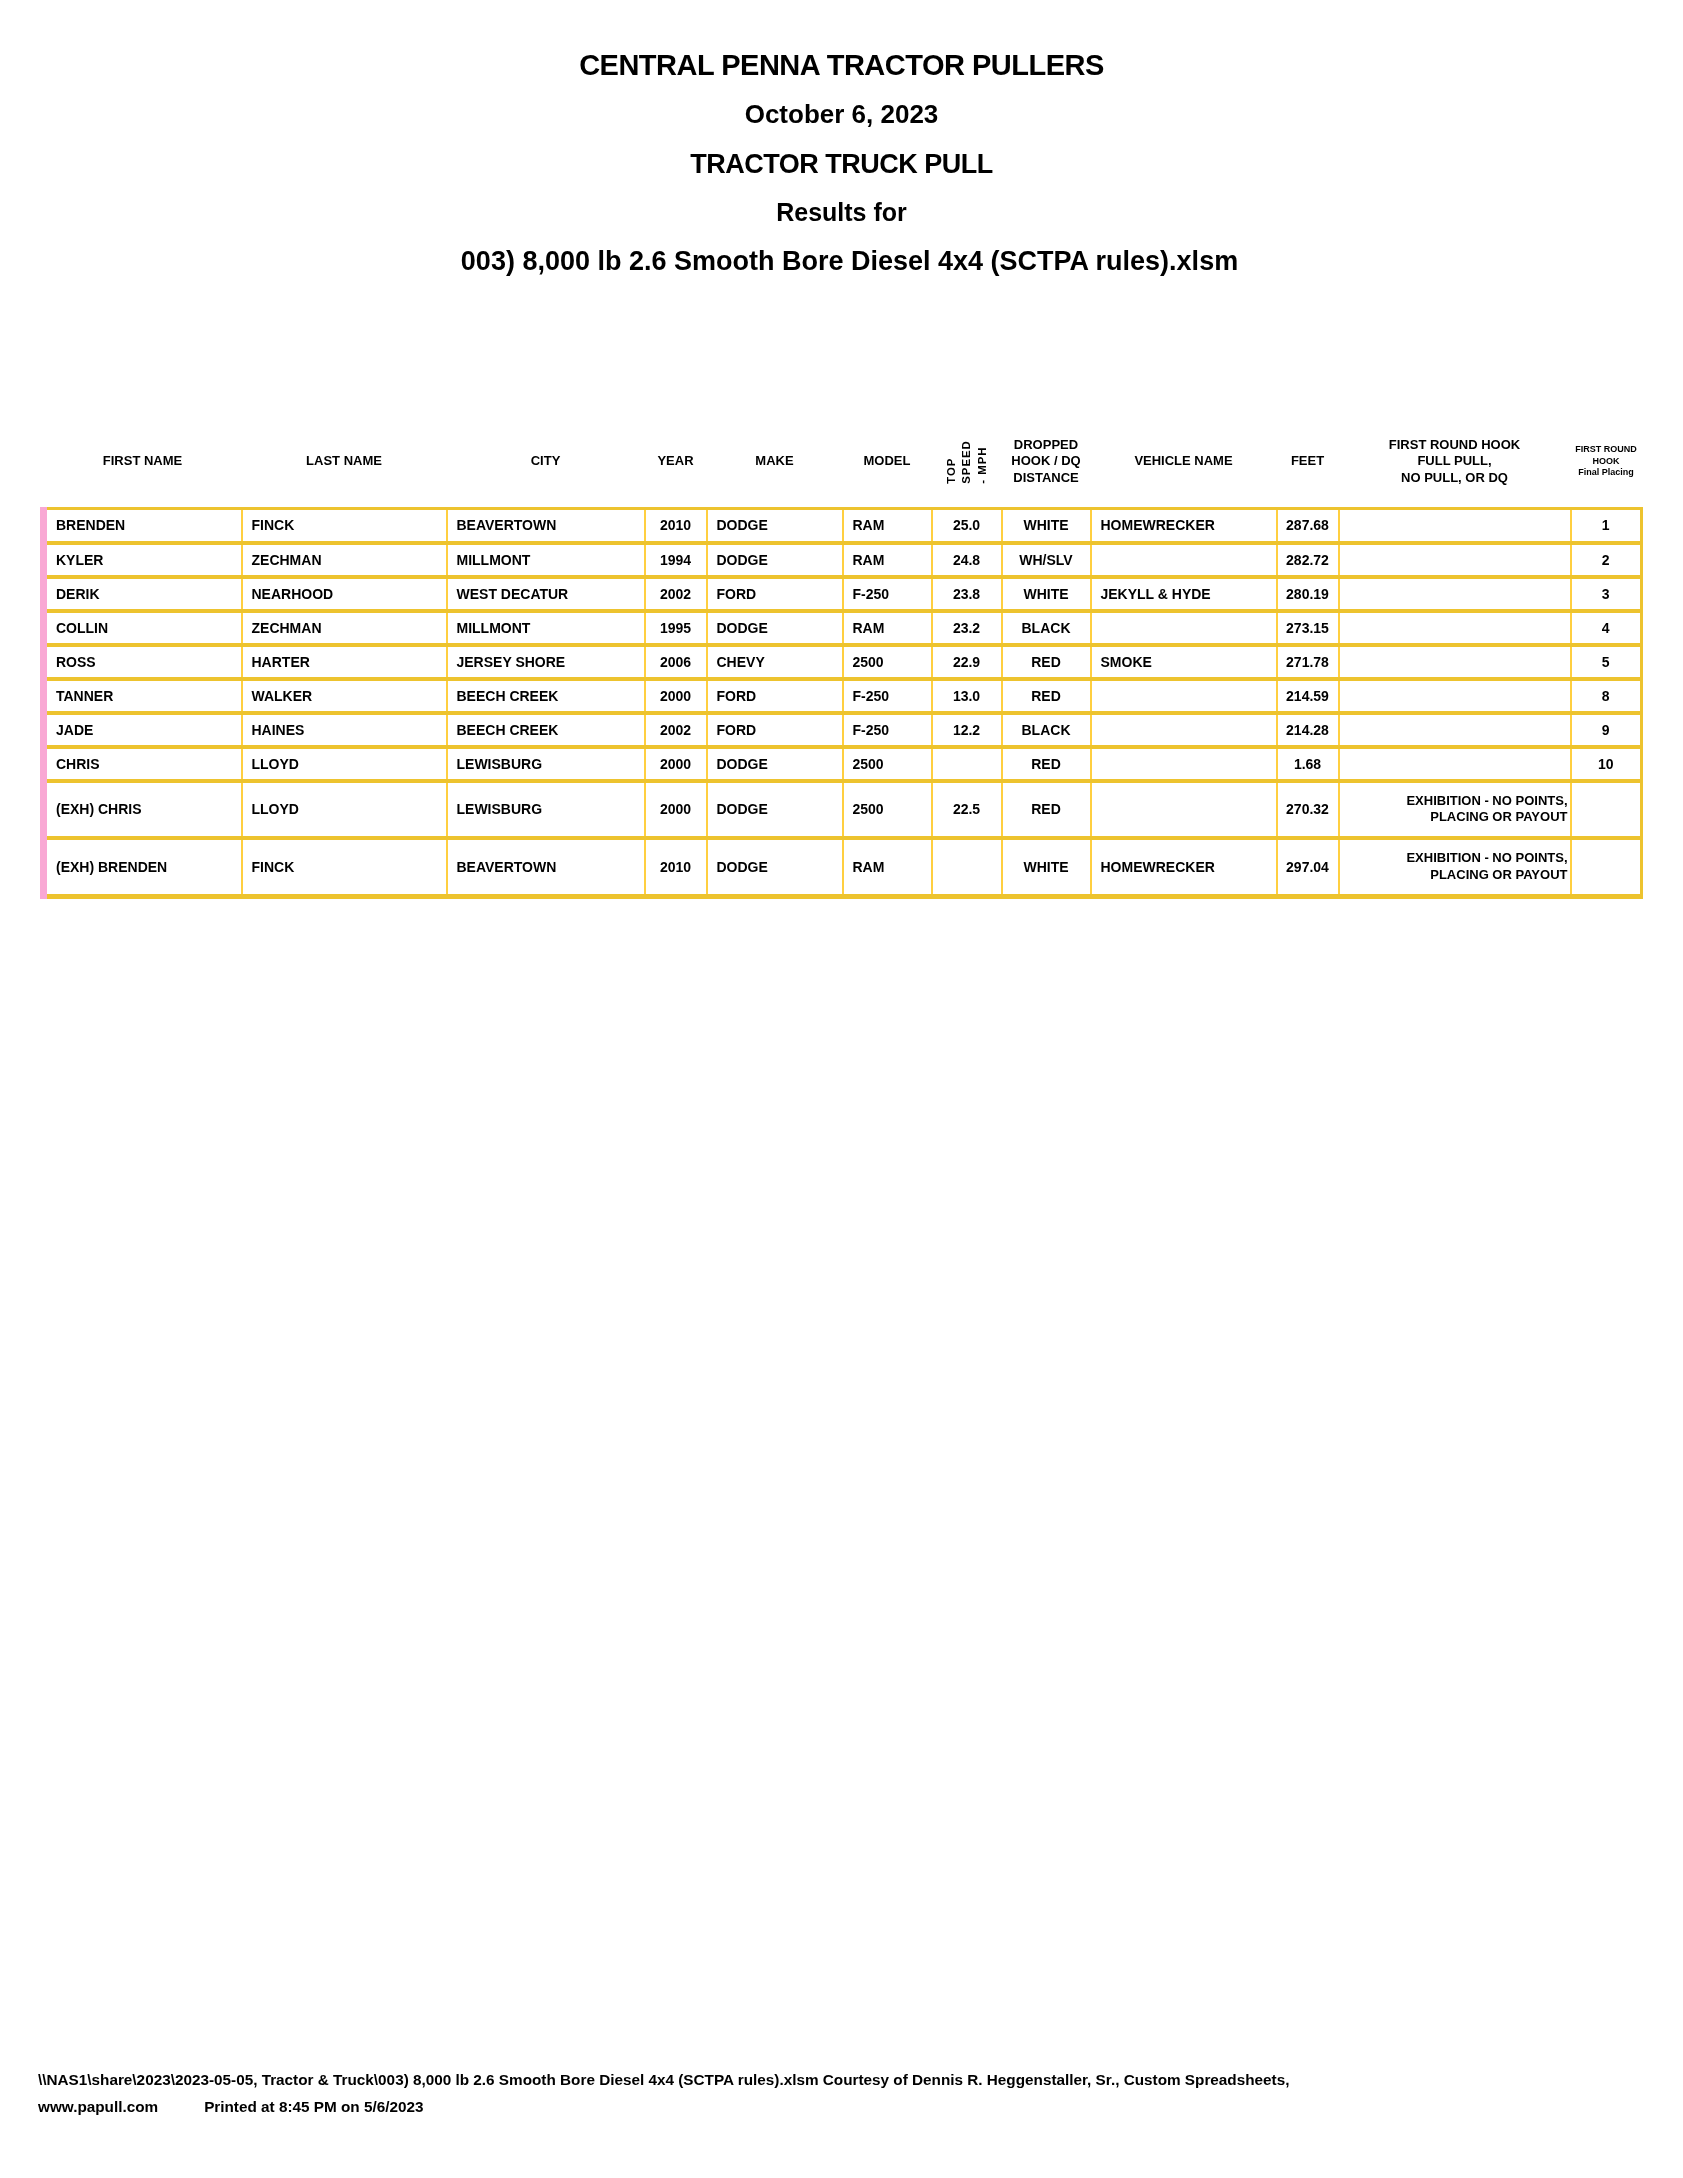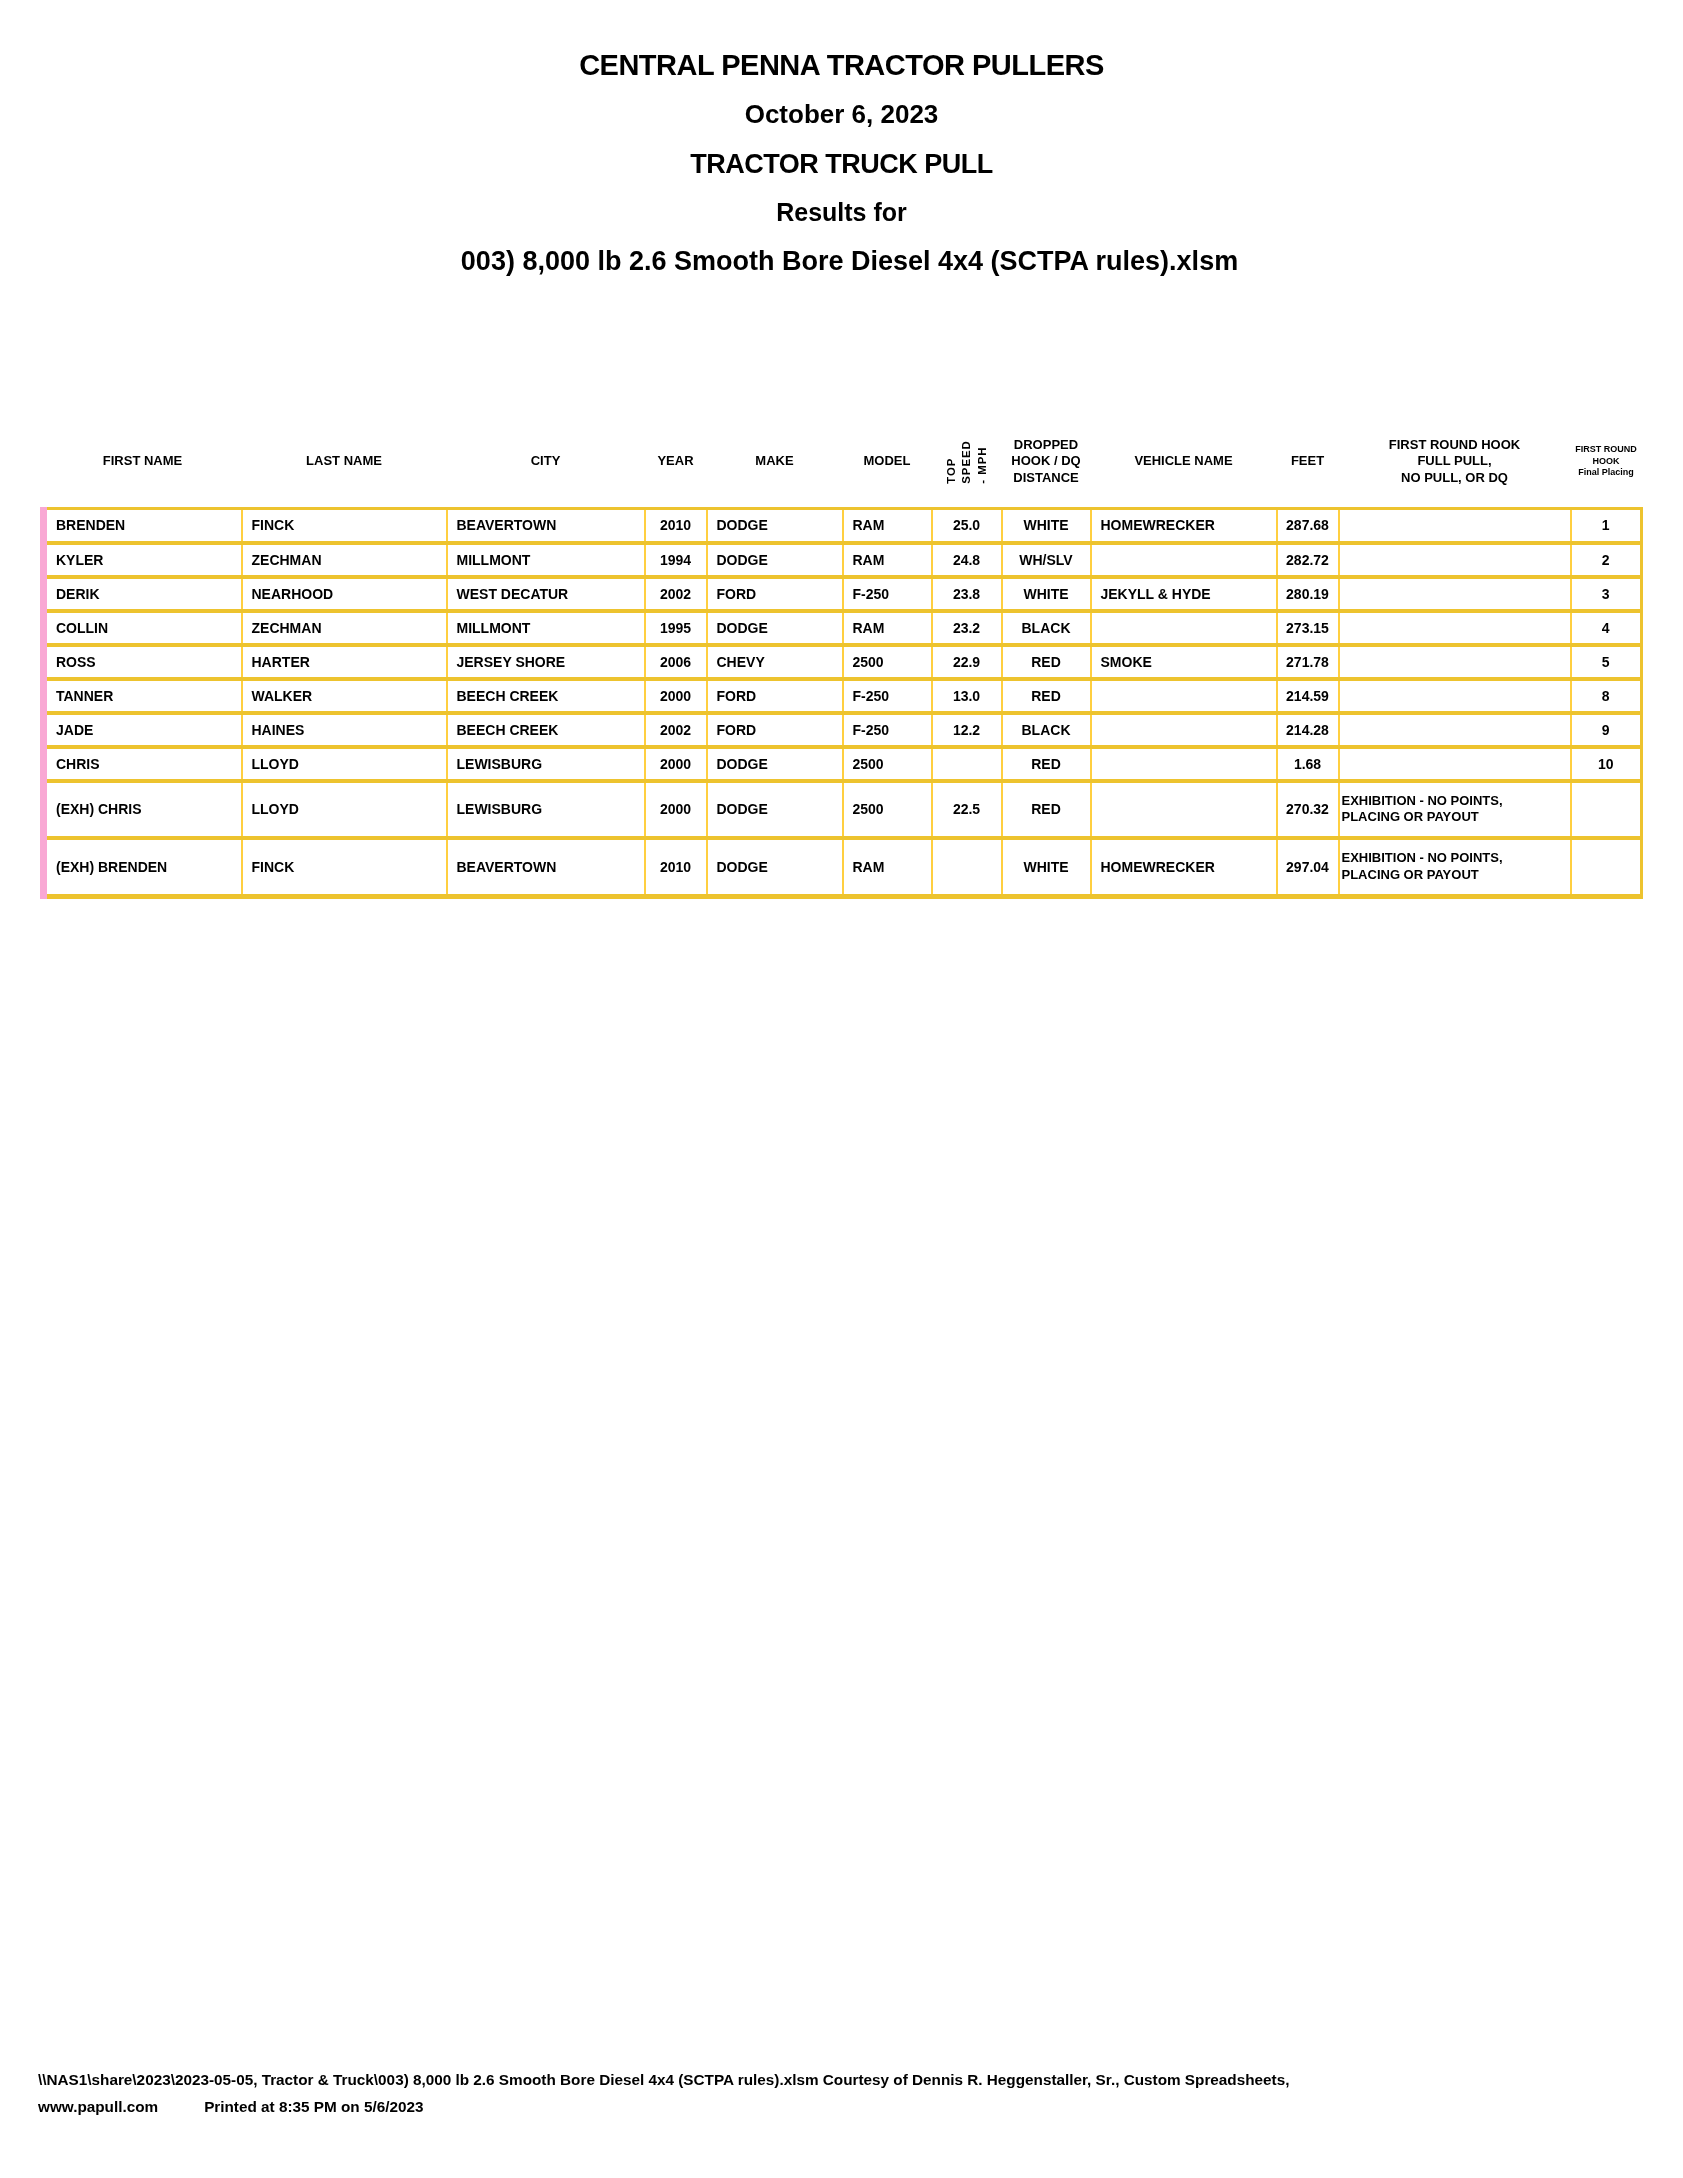--- a/index.html
+++ b/index.html
@@ -44,21 +44,21 @@
   }
   tbody tr{height:34px;}
   tbody tr.exh{height:42px;}
   tbody tr:first-child td{border-top:3px solid #EDC32E;}
   tbody tr:last-child td{border-bottom:5px solid #EDC32E;}
   tbody td:first-child{border-left:7px solid #f9a8d4;}
   tbody td:last-child{border-right:3px solid #EDC32E;}
   tbody td.al{text-align:left;padding-left:9px;}
   tbody td.ac{text-align:center;}
   tbody td.hook-cell{
-    text-align:left;font-size:13px;line-height:1.3;white-space:pre-line;padding:10px 2px;
+    text-align:right;font-size:13px;line-height:1.3;white-space:pre-line;padding:10px 2px;
   }
   
   .footer{position:absolute;left:38px;top:2071px;font-weight:bold;font-size:15.3px;}
   .footer .line2{margin-top:9px;}
   .footer .printed{margin-left:46px;}
 </style>
 </head>
 <body>
 
 <div class="page">
@@ -266,18 +266,18 @@
 PLACING OR PAYOUT</td>
             <td class="ac"></td>
           </tr>
         </tbody>
     </table>
   </div>
 
   <div class="footer">
     <div class="line1">\\NAS1\share\2023\2023-05-05, Tractor &amp; Truck\003) 8,000 lb 2.6 Smooth Bore Diesel 4x4 (SCTPA rules).xlsm  Courtesy of Dennis R. Heggenstaller, Sr., Custom Spreadsheets,</div>
     <div class="line2">
-      <span>www.papull.com</span><span class="printed">Printed at 8:35 PM on 5/6/2023</span>
+      <span>www.papull.com</span><span class="printed">Printed at 8:45 PM on 5/6/2023</span>
     </div>
   </div>
 
 </div>
 
 
 </body></html>

